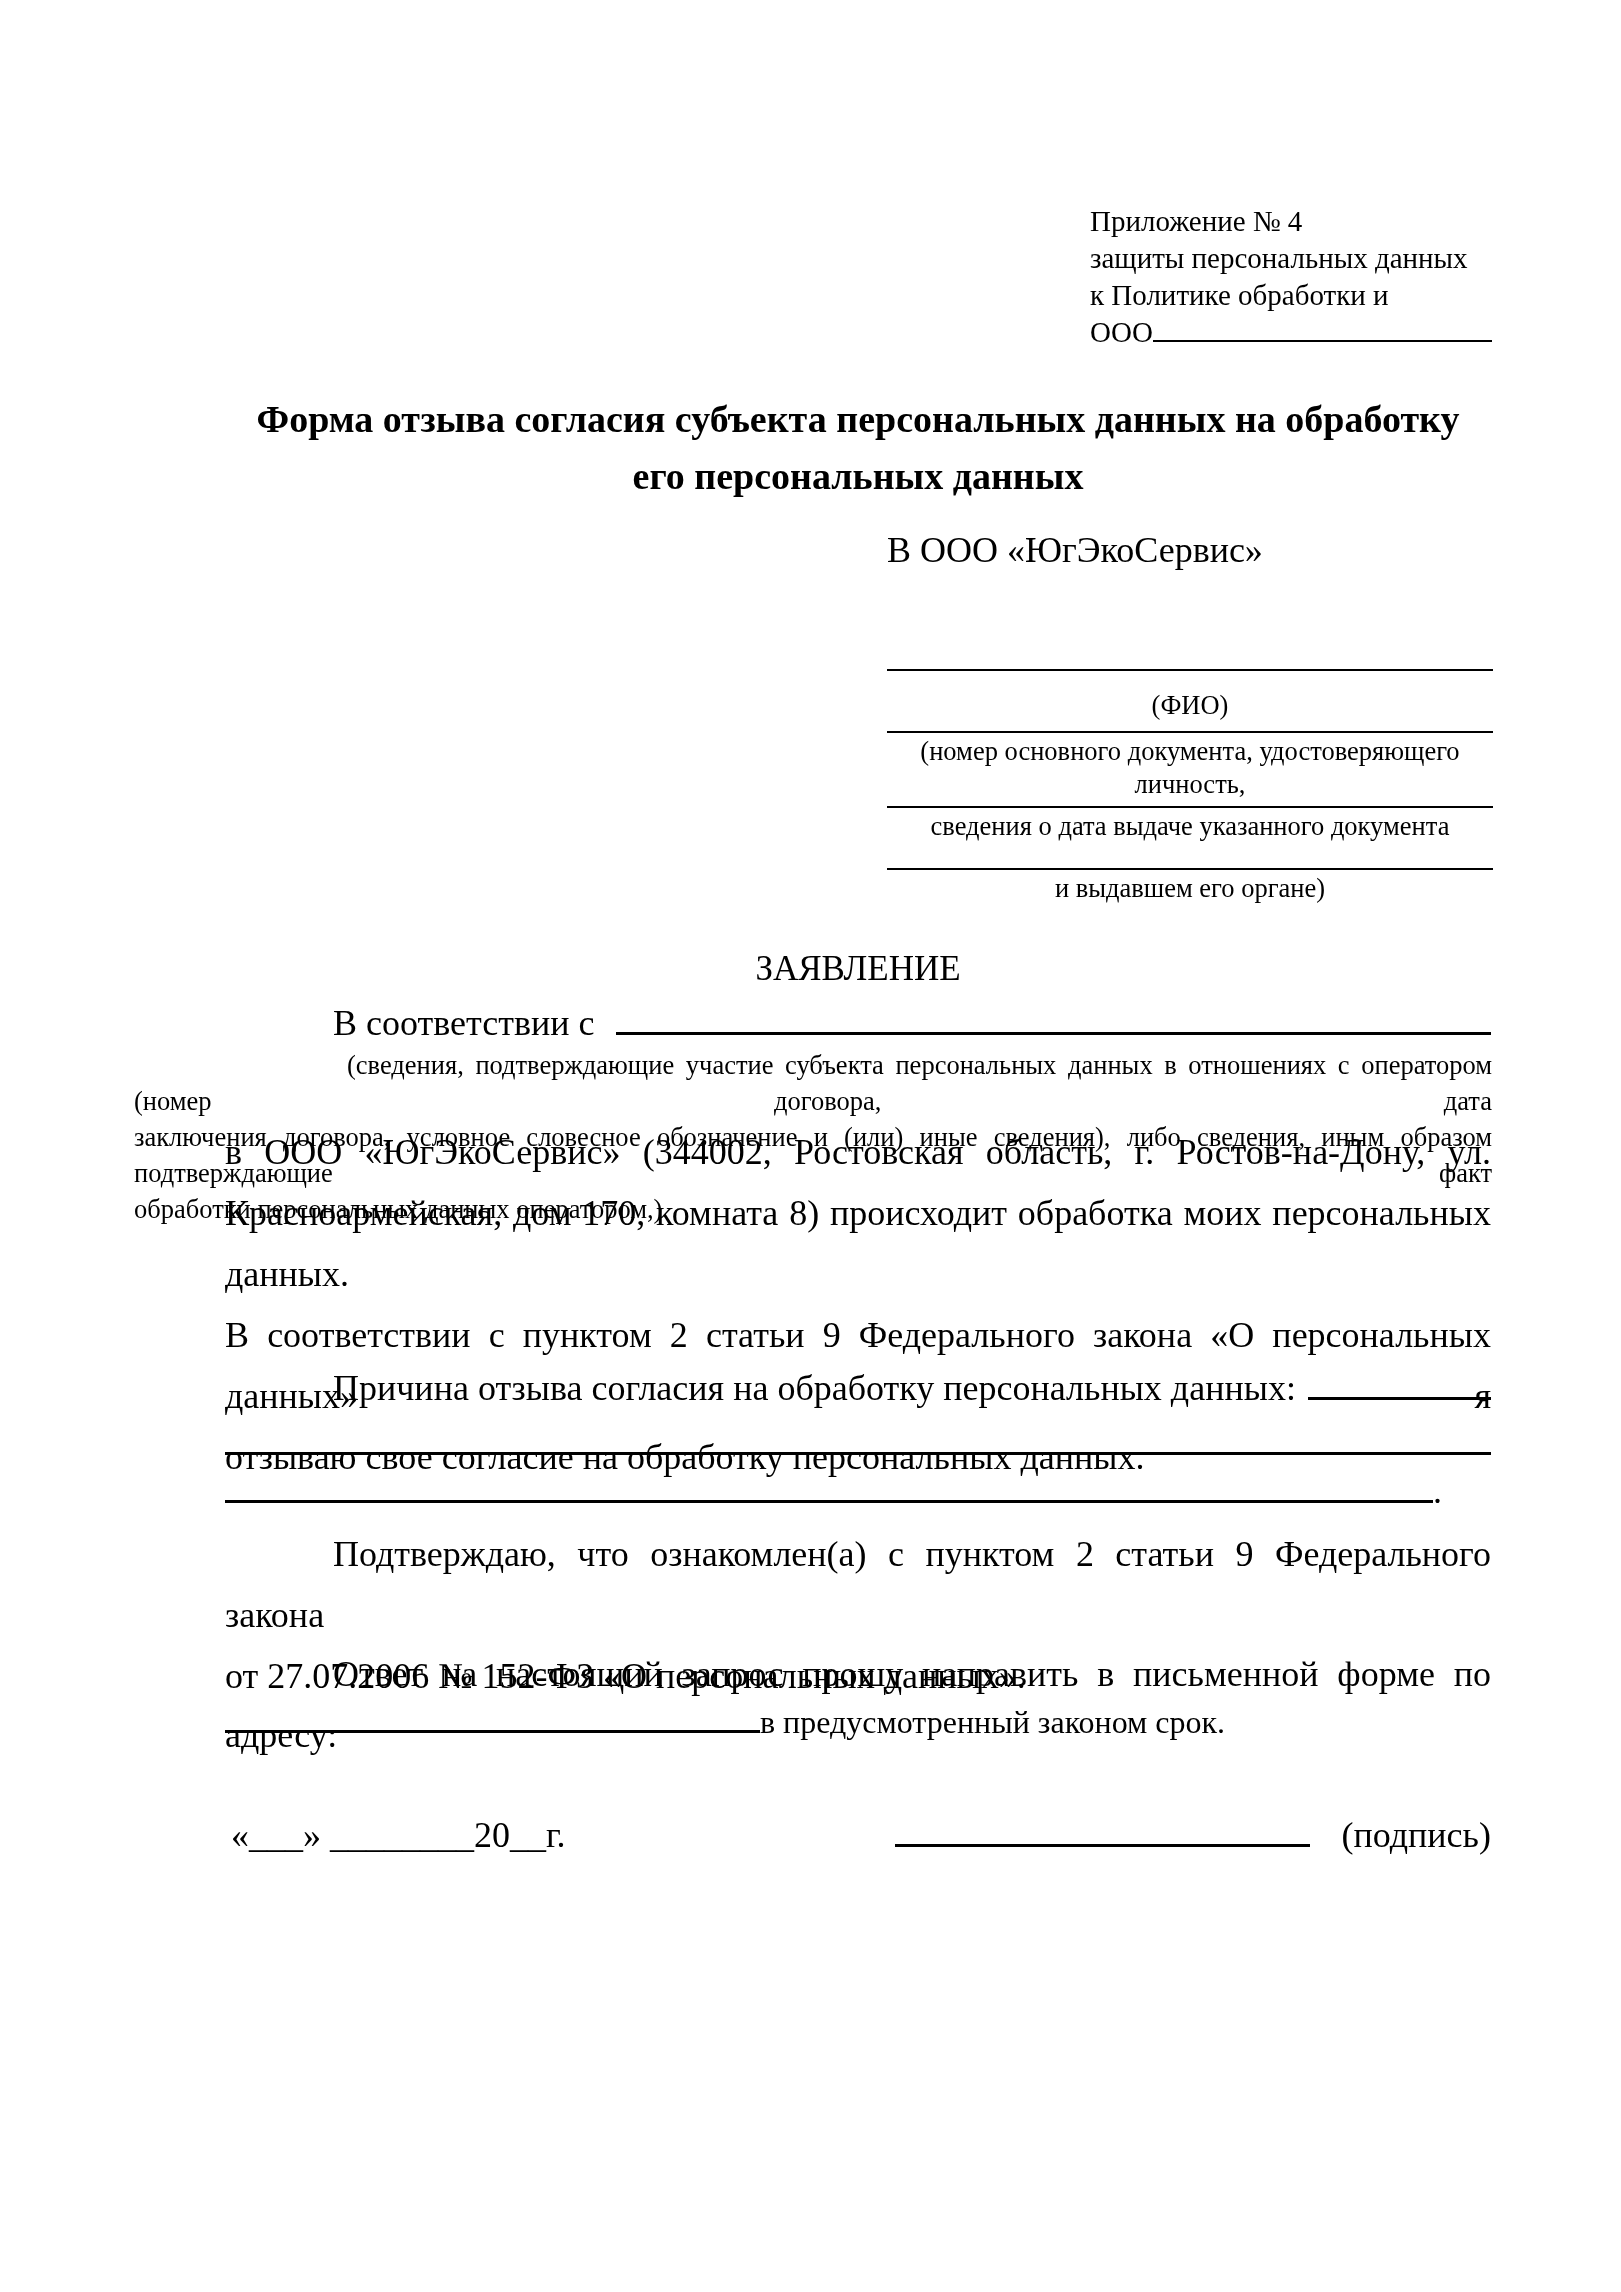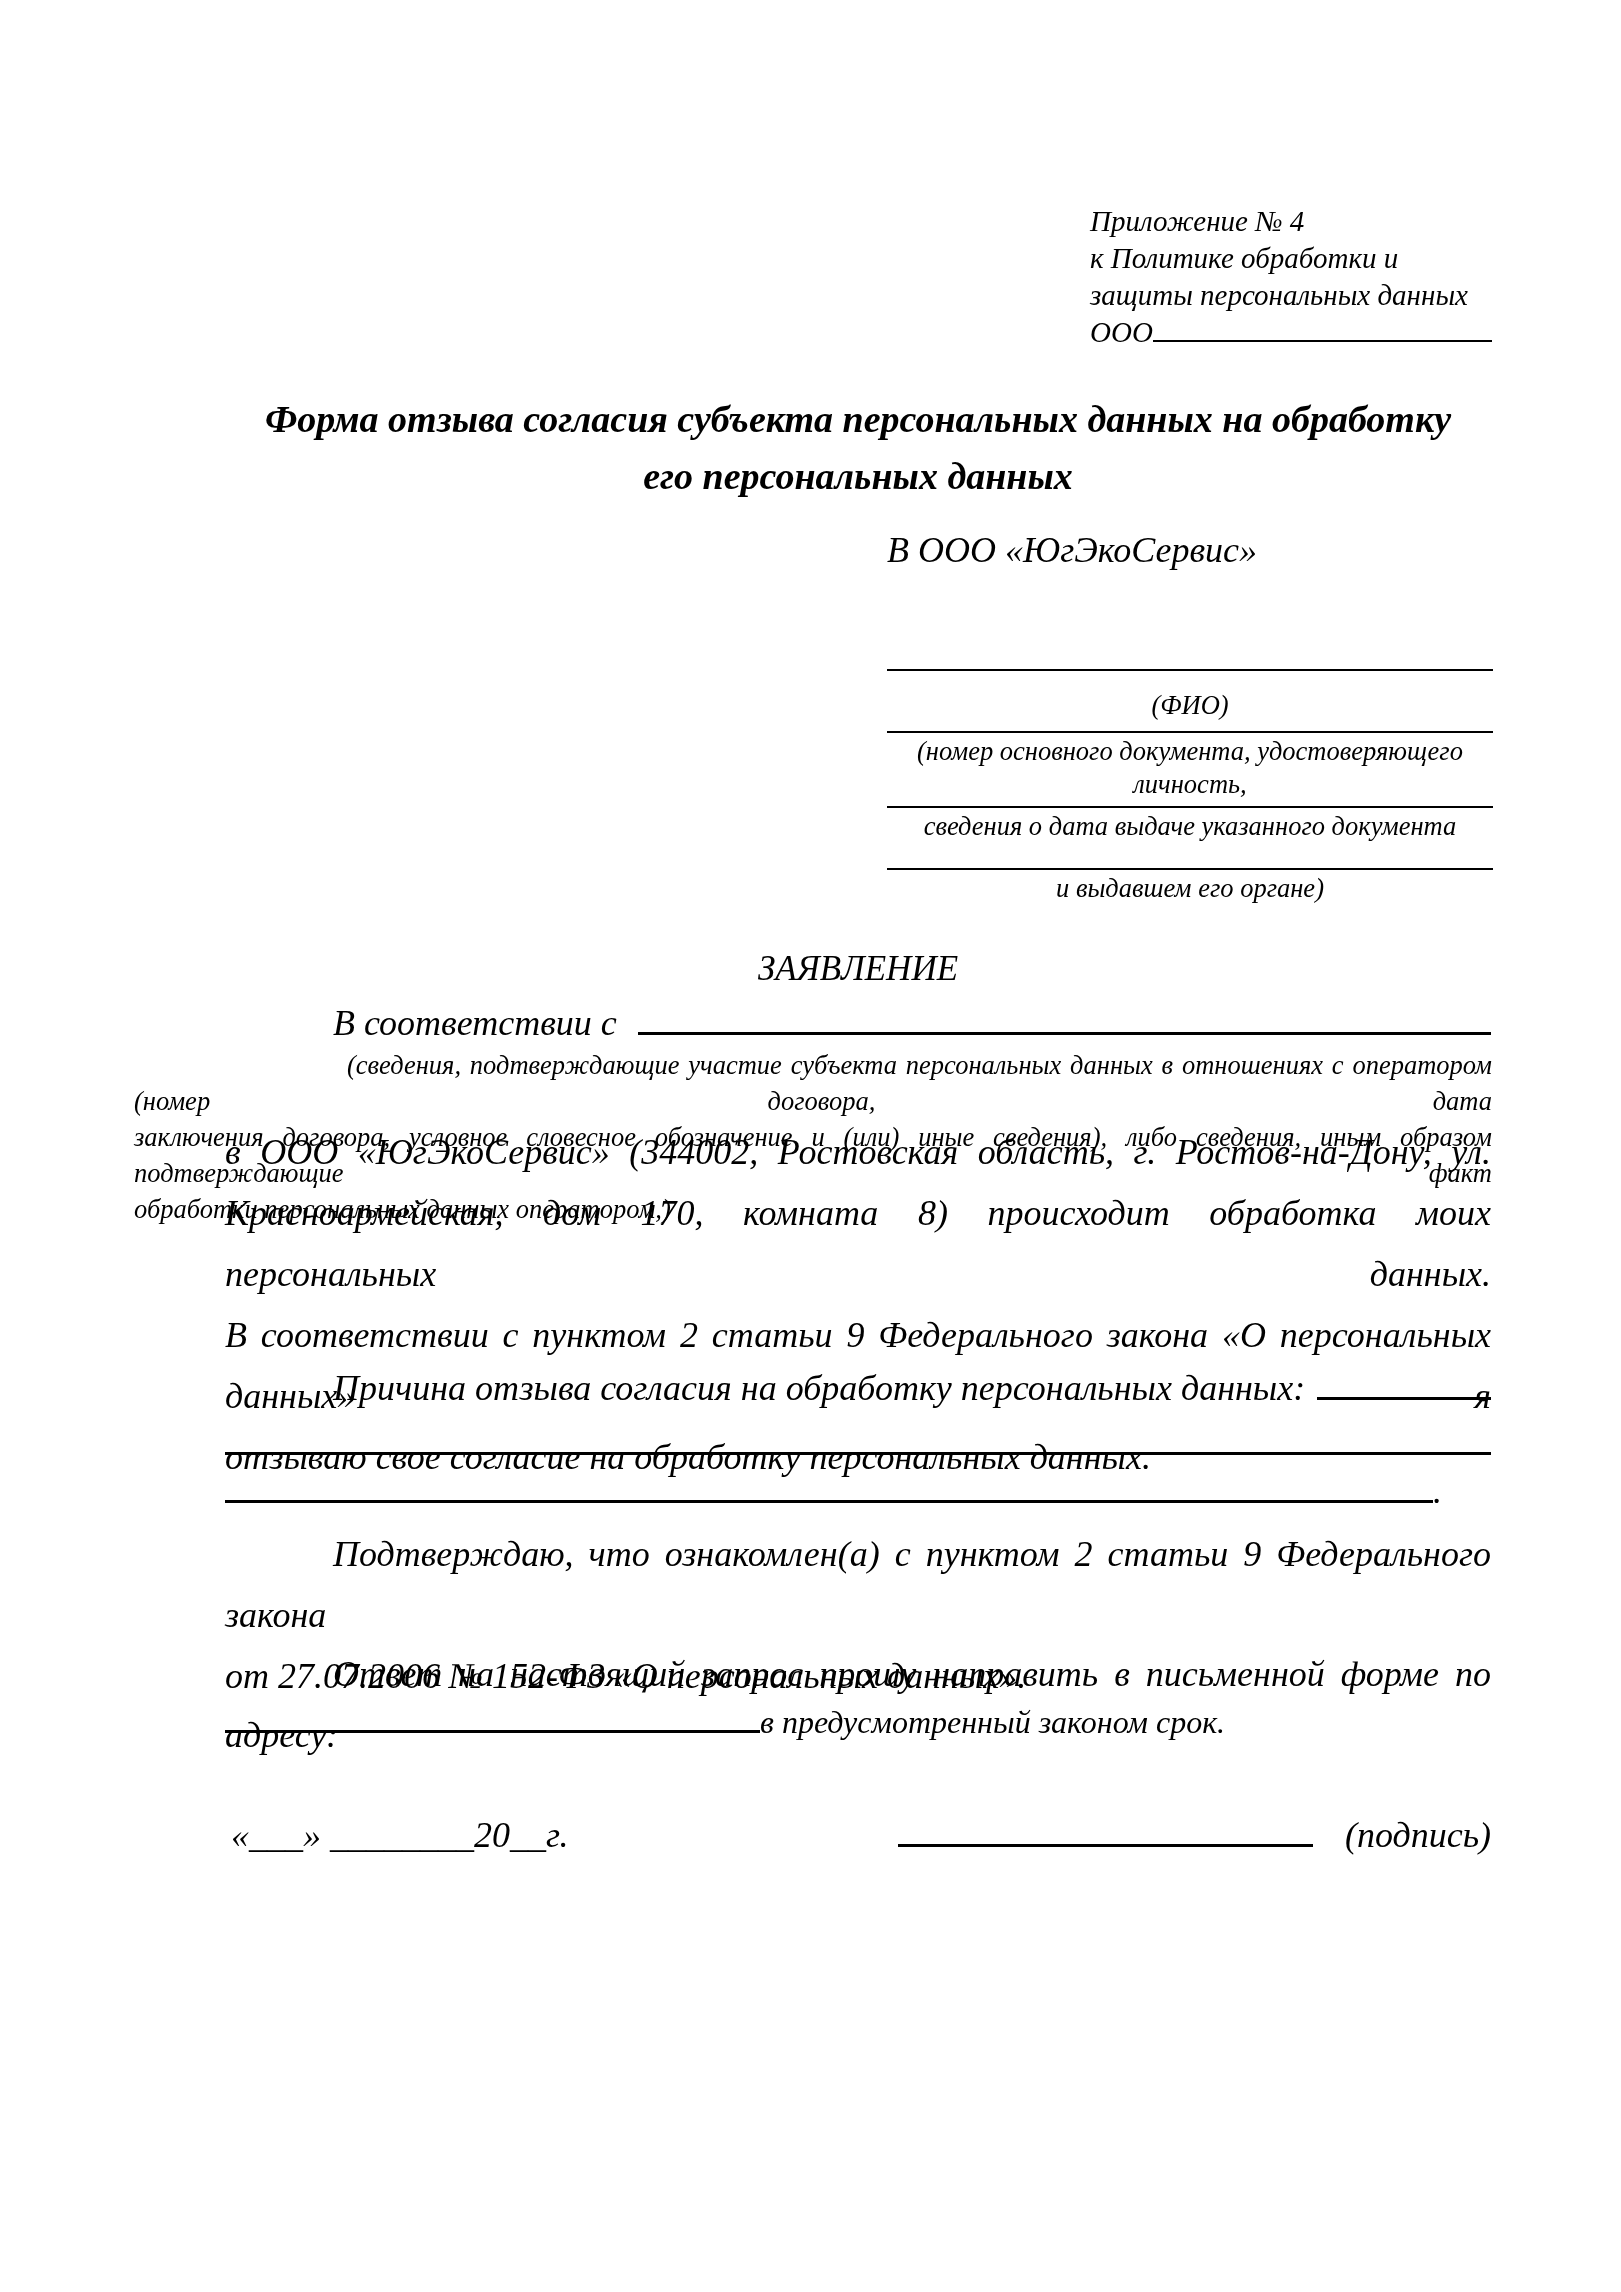--- a/index.html
+++ b/index.html
@@ -4,21 +4,20 @@
 <style>
   html,body{margin:0;padding:0;background:#888;}
   .page{
     position:relative;
     width:1621px;height:2293px;
     margin:0 auto;
     background:#ffffff;
     color:#000000;
     font-family:"Liberation Serif","DejaVu Serif",serif;
     overflow:hidden;
-    font-style:italic;
   }
   .abs{position:absolute;}
   .t{font-size:36px;line-height:61px;}
   .jboth{text-align:justify;text-align-last:justify;}
   .center{text-align:center;}
   .bold{font-weight:bold;}
   .flexrow{display:flex;align-items:baseline;}
   .fill{flex:1 1 auto;border-bottom:3.9px solid #000;height:0;}
   .hr{border-top:3.9px solid #000;height:0;}
   .thinline{border-top:2.9px solid #000;height:0;width:100%;}
@@ -35,22 +34,22 @@
   .accap{left:134px;top:1047px;width:1358px;}
   .accap div{font-size:26.5px;line-height:36px;}
 </style>
 </head>
 <body>
 
 <div class="page">
 
   <div class="abs annex">
     <div>Приложение № 4</div>
+    <div>защиты персональных данных</div>
     <div>к Политике обработки и</div>
-    <div>защиты персональных данных</div>
     <div class="flexrow">
       <span>ООО</span>
       <span class="fill"></span>
     </div>
   </div>
 
   <div class="abs title center bold">
     <div>Форма отзыва согласия субъекта персональных данных на обработку</div>
     <div>его персональных данных</div>
   </div>

